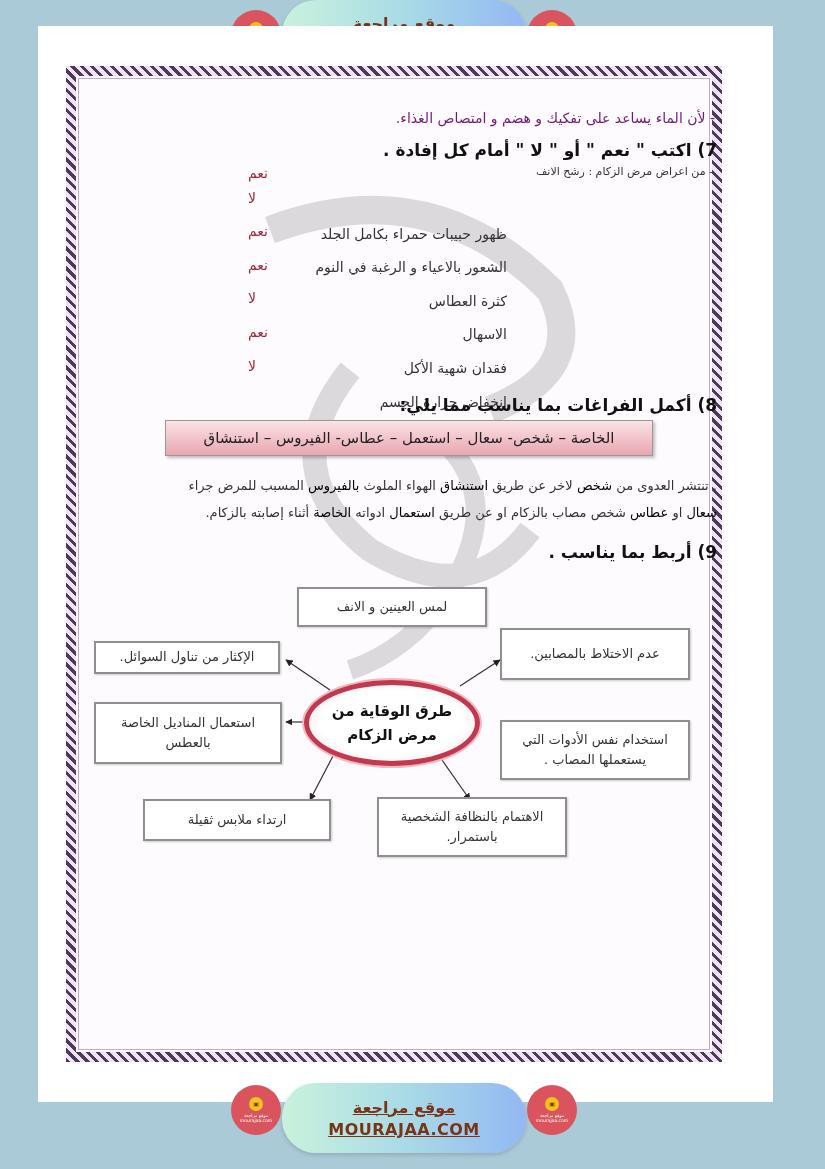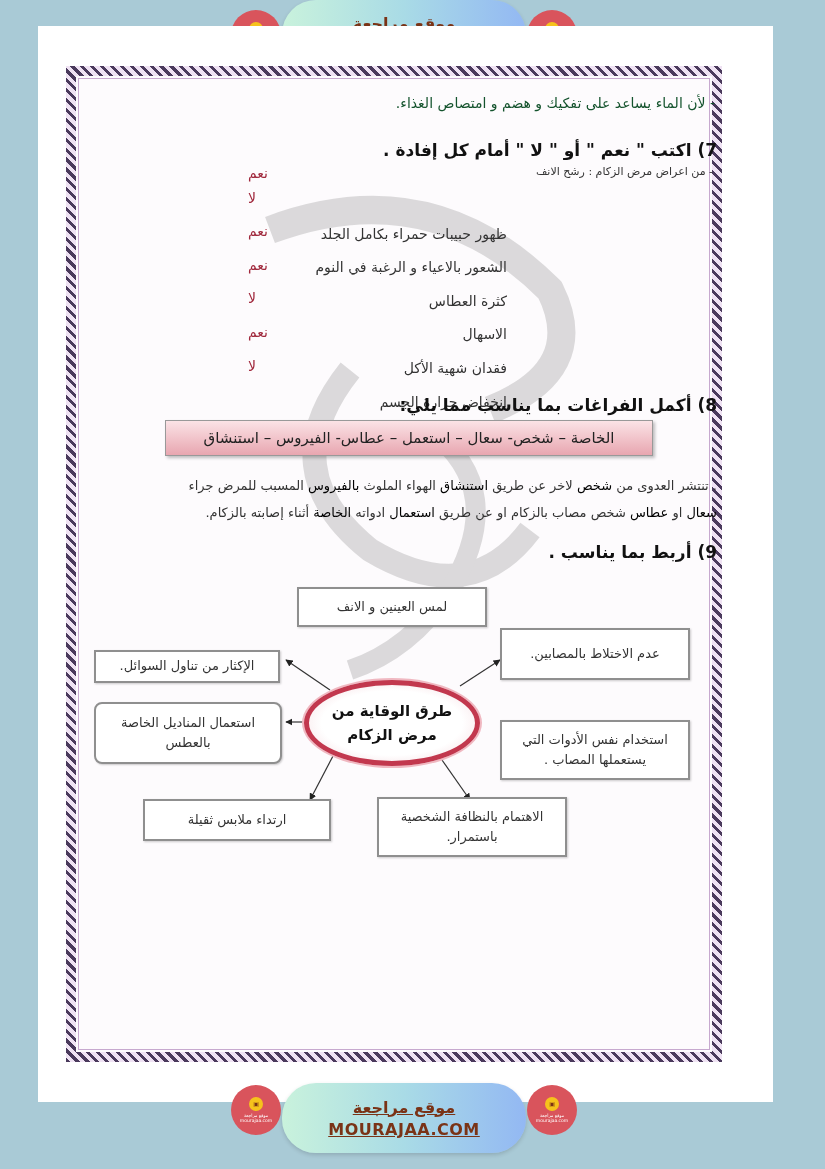--- a/index.html
+++ b/index.html
@@ -25,21 +25,21 @@
   .frame-inner-line {
     position: absolute; left: 12px; top: 12px; right: 12px; bottom: 12px;
     border: 1px solid #c7a9cf;
   }
   .watermark {
     position: absolute; left: 230px; top: 170px; width: 380px; height: 520px;
     opacity: 0.18; pointer-events: none;
   }
   .rtl { direction: rtl; text-align: right; }
   .t { position: absolute; white-space: nowrap; color: #222; }
-  .line-intro { right: 110px; top: 95px; font-size: 14px; color: #14532d; }
+  .line-intro { right: 110px; top: 110px; font-size: 14px; color: #701a75; }
   .q-title { font-size: 17px; font-weight: bold; color: #111; }
   .q7 { right: 108px; top: 140px; }
   .q7-sub { right: 112px; top: 165px; font-size: 11px; color: #333; }
   .row-item { right: 318px; font-size: 14px; color: #333; margin-top: 36px; }
   .row-ans { left: 248px; font-size: 14px; color: #a0283c; width: 40px; text-align: left; }
   .q8 { right: 108px; top: 395px; }
   .word-bank {
     position: absolute; left: 165px; top: 420px; width: 488px; height: 36px;
     border: 1px solid #999;
     background: linear-gradient(to bottom, #fbe3e6, #e8a6b0);
@@ -168,23 +168,23 @@
     </marker>
   </defs>
   <line x1="330" y1="690" x2="286" y2="660" stroke="#333" stroke-width="1.2" marker-end="url(#ah)"></line>
   <line x1="304" y1="722" x2="286" y2="722" stroke="#333" stroke-width="1.2" marker-end="url(#ah)"></line>
   <line x1="460" y1="686" x2="500" y2="660" stroke="#333" stroke-width="1.2" marker-end="url(#ah)"></line>
   <line x1="333" y1="756" x2="310" y2="800" stroke="#333" stroke-width="1.2" marker-end="url(#ah)"></line>
   <line x1="442" y1="760" x2="470" y2="800" stroke="#333" stroke-width="1.2" marker-end="url(#ah)"></line>
 </svg>
 
 <div class="box" style="left:297px; top:587px; width:190px; height:40px;">لمس العينين و الانف</div>
-<div class="box" style="left:94px; top:641px; width:186px; height:33px;margin-top:9px;">الإكثار من تناول السوائل.</div>
+<div class="box" style="left:94px; top:641px; width:186px; height:33px;">الإكثار من تناول السوائل.</div>
 <div class="box" style="left:500px; top:628px; width:190px; height:52px;">عدم الاختلاط بالمصابين.</div>
-<div class="box" style="left:94px; top:702px; width:188px; height:62px;border-radius:8px;">استعمال المناديل الخاصة بالعطس</div>
+<div class="box" style="left:94px; top:702px; width:188px; height:62px;">استعمال المناديل الخاصة بالعطس</div>
 <div class="box" style="left:500px; top:720px; width:190px; height:60px;">استخدام نفس الأدوات التي يستعملها المصاب .</div>
 <div class="box" style="left:143px; top:799px; width:188px; height:42px;">ارتداء ملابس ثقيلة</div>
 <div class="box" style="left:377px; top:797px; width:190px; height:60px;">الاهتمام بالنظافة الشخصية باستمرار.</div>
 
 <div class="center-ellipse">
   <div>
     <div>طرق الوقاية من</div>
     <div>مرض الزكام</div>
   </div>
 </div>

